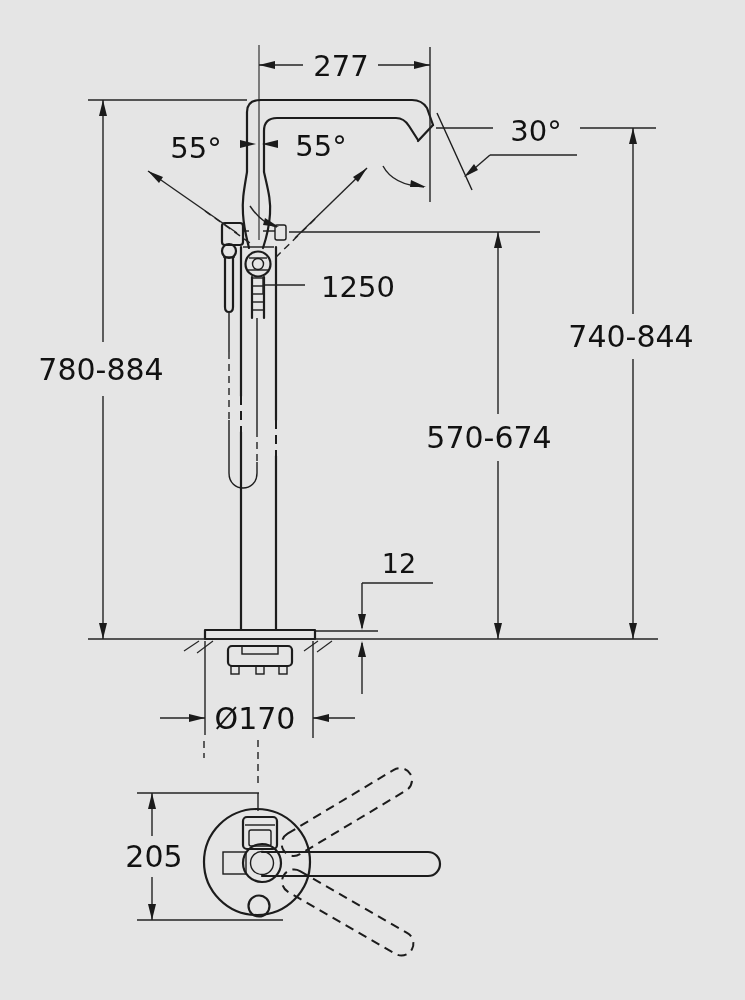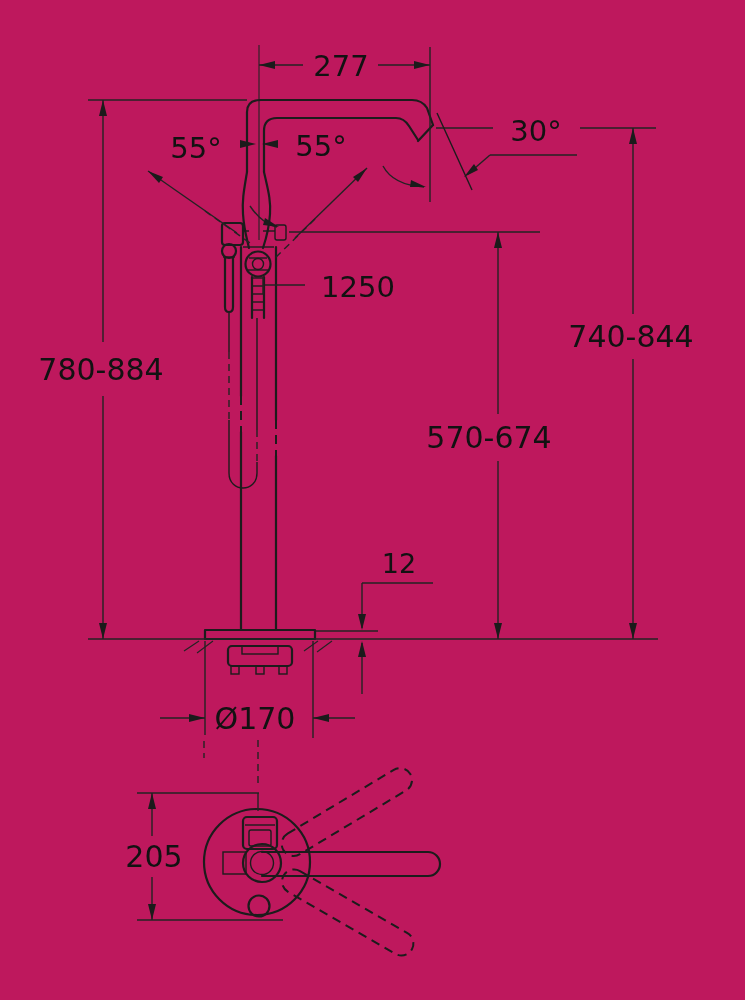--- a/index.html
+++ b/index.html
@@ -1,17 +1,17 @@
 <!DOCTYPE html>
 <html><head>
 <meta charset="utf-8">
 <style>
   html,body{margin:0;padding:0;background:#ffffff;}
   .page{
-    width:745px;height:1000px;position:relative;background:#be185d;
+    width:745px;height:1000px;position:relative;background:#e5e5e5;
     font-family:"DejaVu Sans","Liberation Sans",sans-serif;
     overflow:hidden;
   }
   svg{display:block;}
   .obj{stroke:#1c1c1c;stroke-width:2.2;fill:none;stroke-linejoin:round;stroke-linecap:round;}
   .objthin{stroke:#1c1c1c;stroke-width:1.4;fill:none;}
   .dim{stroke:#232323;stroke-width:1.4;fill:none;}
   .thin{stroke:#232323;stroke-width:1.1;fill:none;}
   .dash{stroke:#1c1c1c;stroke-width:2;fill:none;stroke-dasharray:9 6;}
   .dashthin{stroke:#232323;stroke-width:1.4;fill:none;stroke-dasharray:7 5;}

